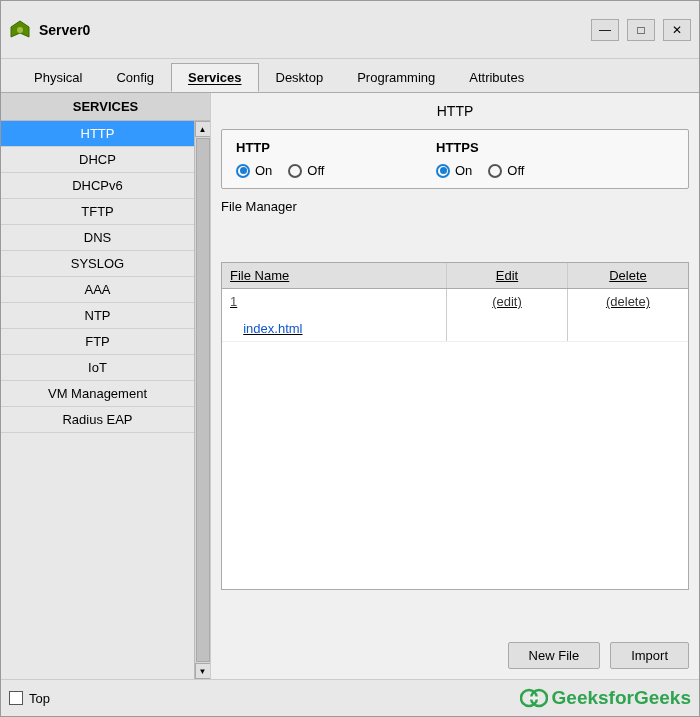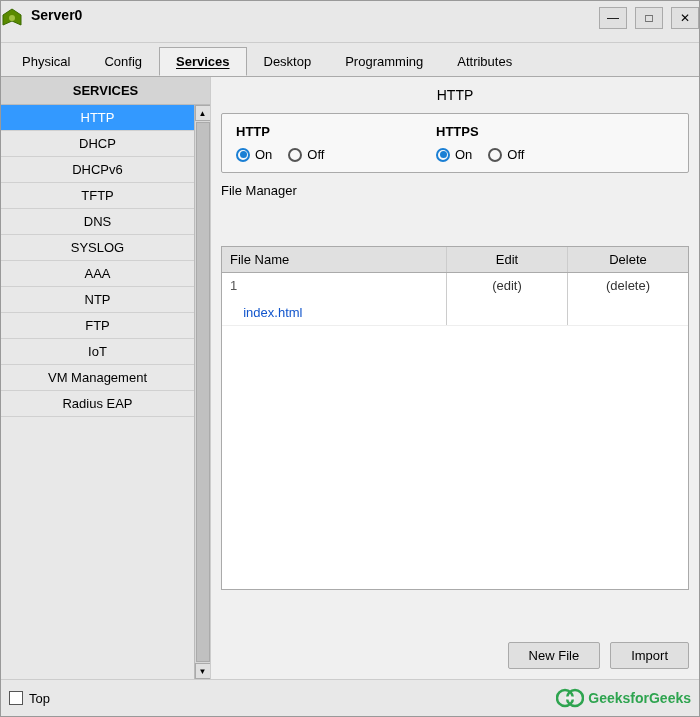--- a/index.html
+++ b/index.html
@@ -16,22 +16,23 @@
       height: 717px;
       background: #f0f0f0;
       border: 1px solid #999;
       display: flex;
       flex-direction: column;
     }
     .title-bar {
       background: #e8e8e8;
       border-bottom: 1px solid #ccc;
       display: flex;
-      padding: 6px 0;
-      height: 42px;
+      align-items: center;
+      padding: 6px 8px;
+      height: 58px;
     }
     .title-bar-logo {
       width: 22px;
       height: 22px;
       margin-right: 8px;
     }
     .title-bar-title {
       flex: 1;
       font-weight: bold;
       font-size: 14px;
@@ -48,21 +49,21 @@
       display: flex;
       align-items: center;
       justify-content: center;
       cursor: pointer;
       font-size: 12px;
     }
     .tabs {
       display: flex;
       background: #e8e8e8;
       border-bottom: 1px solid #aaa;
-      padding: 0 4px;
+      padding: 0 16px;
     }
     .tab {
       padding: 6px 16px;
       cursor: pointer;
       font-size: 13px;
       border: 1px solid transparent;
       border-bottom: none;
       margin-top: 4px;
     }
     .tab.active {
@@ -187,20 +188,21 @@
       min-height: 300px;
     }
     .file-table-header {
       display: flex;
       background: #e0e0e0;
       border-bottom: 1px solid #aaa;
     }
     .file-col {
       padding: 5px 8px;
       font-size: 13px;
+      text-decoration: underline;
     }
     .file-col-name { flex: 2; border-right: 1px solid #ccc; }
     .file-col-edit { flex: 1; text-align: center; border-right: 1px solid #ccc; }
     .file-col-delete { flex: 1; text-align: center; }
     .file-row {
       display: flex;
       border-bottom: 1px solid #eee;
     }
     .file-row .file-col-name { display: flex; gap: 6px; }
     .file-row-num { color: #555; }
@@ -248,21 +250,21 @@
     .footer-checkbox {
       width: 14px;
       height: 14px;
       border: 1px solid #555;
       background: white;
     }
     .footer-logo {
       display: flex;
       align-items: center;
       gap: 4px;
-      font-size: 14px;
+      font-size: 19px;
       font-weight: bold;
       justify-content: center;
     }
     .logo-icon {
       width: 28px;
       height: 22px;
     }
     .sidebar-scroll-wrapper {
       display: flex;
       flex-direction: row;

